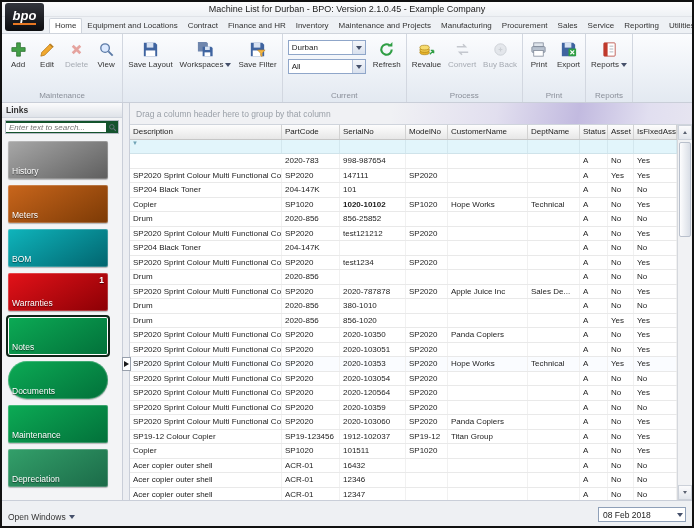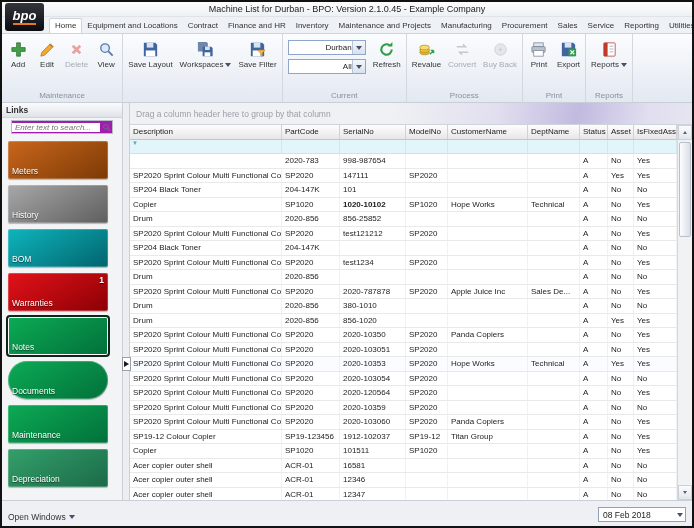--- a/index.html
+++ b/index.html
@@ -33,32 +33,32 @@
   .rbtn .ric { width: 22px; height: 22px; display: flex; align-items: center; justify-content: center; }
   .rbtn .ric svg { width: 19px; height: 19px; }
   .rbtn.disabled { color: #a6abb3; }
   .rbtn.disabled svg { opacity: .45; }
   .rlblrow { display: flex; align-items: center; gap: 2px; }
   .caret { width: 0; height: 0; border-left: 3px solid transparent; border-right: 3px solid transparent;
            border-top: 4px solid #45506a; display: inline-block; }
   .combocol { display: flex; flex-direction: column; gap: 4px; padding: 4px 3px 0 3px; }
   .combo { width: 78px; height: 15px; background: #fff; border: 1px solid #8fa6c9;
            display: flex; align-items: center; font-size: 8px; color: #222; }
-  .combo .cval { flex: 1; padding-left: 3px; overflow: hidden; white-space: nowrap; text-align: right; }
+  .combo .cval { flex: 1; padding-left: 3px; overflow: hidden; white-space: nowrap; }
   .combo .arrowbox { width: 13px; height: 100%; background: linear-gradient(#f4f6fa,#d9e1ee);
                      border-left: 1px solid #b6c3da; display: flex; align-items: center; justify-content: center; }
 
   
   .content { flex: 1; display: flex; min-height: 0; position: relative; }
 
   .sidebar { width: 121px; flex: none; background: #f3f4f6; border-right: 1px solid #c9ced8;
              display: flex; flex-direction: column; }
   .sbheader { height: 15px; flex: none; background: linear-gradient(#fbfbfc,#dfe3e9); border-bottom: 1px solid #cfd4dc;
               font-size: 8.5px; font-weight: bold; color: #333; display: flex; align-items: center; padding: 0 4px; }
-  .sbsearch { margin: 2px 9px; height: 14px; flex: none; background: #a21caf; border: 1px solid #b6bcc6;
+  .sbsearch { margin: 2px 3px; height: 14px; flex: none; background: #14532d; border: 1px solid #b6bcc6;
               display: flex; align-items: center; }
   .sbsearch input { flex: 1; border: none; outline: none; font-size: 8px; font-style: italic;
                     color: #666; padding: 0 3px; width: 10px; font-family: "Liberation Sans", sans-serif; }
   .sbsearch .sic { width: 12px; display: flex; align-items: center; justify-content: center; }
   .sblist { flex: 1; display: flex; flex-direction: column; gap: 6px; padding: 5px 14px 5px 6px;
             position: relative; overflow: hidden; }
   .tile { height: 38px; flex: none; border-radius: 2px; position: relative;
           box-shadow: inset 0 0 0 1px rgba(255,255,255,.22), 0 1px 1px rgba(0,0,0,.25); }
   .tile .tlabel { position: absolute; left: 4px; bottom: 3px; color: #fff; font-size: 8.5px;
                   text-shadow: 0 1px 1px rgba(0,0,0,.55); }
@@ -354,25 +354,25 @@
         <input type="text" placeholder="Enter text to search..." style="">
         <span class="sic">
           <svg width="9" height="9" viewBox="0 0 20 20">
               <circle cx="8.5" cy="8.5" r="5" fill="none" stroke="#6a7florida" stroke-width="0"></circle>
               <circle cx="8.5" cy="8.5" r="5" fill="none" stroke="#6a7280" stroke-width="2"></circle>
               <path d="M12.5 12.5l5 5" stroke="#6a7280" stroke-width="2.4"></path>
             </svg>
         </span>
       </div>
       <div class="sblist">
+          <div class="tile" style="background: linear-gradient(150deg, rgb(168, 168, 168), rgb(94, 94, 94));">
+            <span class="tlabel">History</span>
+          </div>
           <div class="tile" style="background: linear-gradient(150deg, rgb(201, 102, 28), rgb(124, 58, 5));">
             <span class="tlabel">Meters</span>
-          </div>
-          <div class="tile" style="background: linear-gradient(150deg, rgb(168, 168, 168), rgb(94, 94, 94));">
-            <span class="tlabel">History</span>
           </div>
           <div class="tile" style="background: linear-gradient(150deg, rgb(15, 181, 188), rgb(1, 100, 110));">
             <span class="tlabel">BOM</span>
           </div>
           <div class="tile" style="background: linear-gradient(150deg, rgb(227, 18, 25), rgb(140, 0, 5));">
             <span class="tlabel">Warranties</span>
             <span class="tbadge">1</span>
           </div>
           <div class="tile sel" style="background: linear-gradient(150deg, rgb(12, 171, 85), rgb(2, 112, 58));">
             <span class="tlabel">Notes</span>
@@ -657,21 +657,21 @@
                 <div class="gcell" style="width: 42px;">SP1020</div>
                 <div class="gcell" style="width: 80px;"></div>
                 <div class="gcell" style="width: 52px;"></div>
                 <div class="gcell" style="width: 28px;">A</div>
                 <div class="gcell" style="width: 26px;">No</div>
                 <div class="gcell" style="width: 42px; flex: 1 1 auto;">Yes</div>
               </div>
               <div class="grow">
                 <div class="gcell" style="width: 152px;">Acer copier outer shell</div>
                 <div class="gcell" style="width: 58px;">ACR-01</div>
-                <div class="gcell" style="width: 66px;">16581</div>
+                <div class="gcell" style="width: 66px;">16432</div>
                 <div class="gcell" style="width: 42px;"></div>
                 <div class="gcell" style="width: 80px;"></div>
                 <div class="gcell" style="width: 52px;"></div>
                 <div class="gcell" style="width: 28px;">A</div>
                 <div class="gcell" style="width: 26px;">No</div>
                 <div class="gcell" style="width: 42px; flex: 1 1 auto;">No</div>
               </div>
               <div class="grow">
                 <div class="gcell" style="width: 152px;">Acer copier outer shell</div>
                 <div class="gcell" style="width: 58px;">ACR-01</div>

